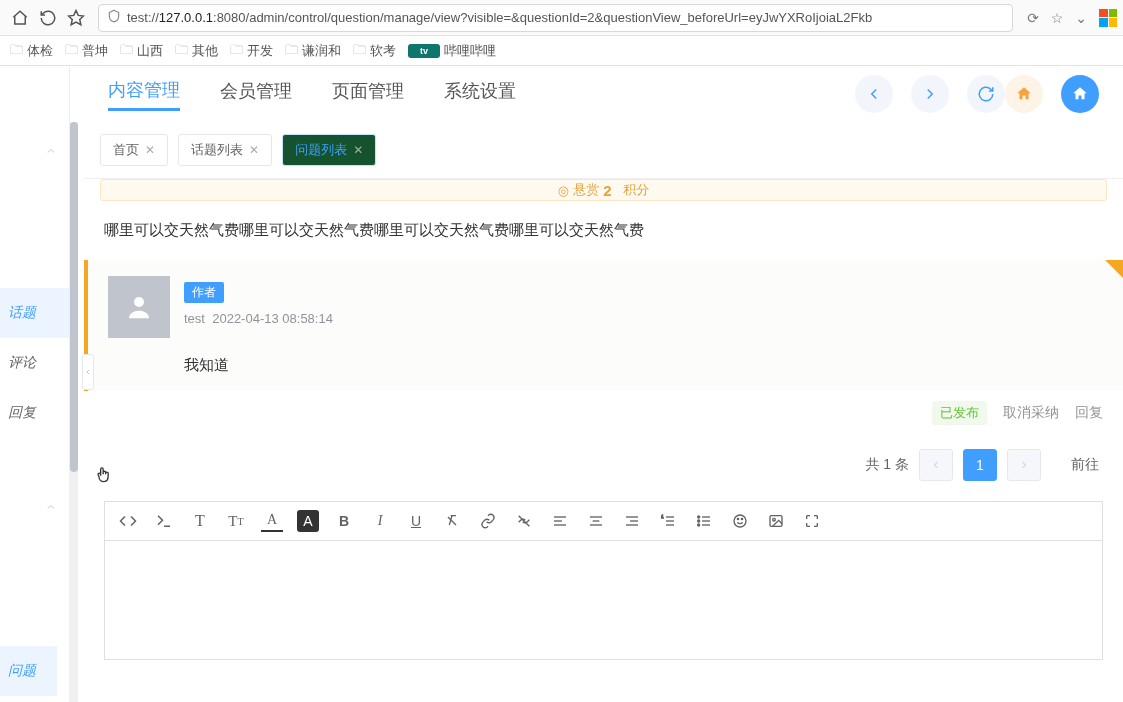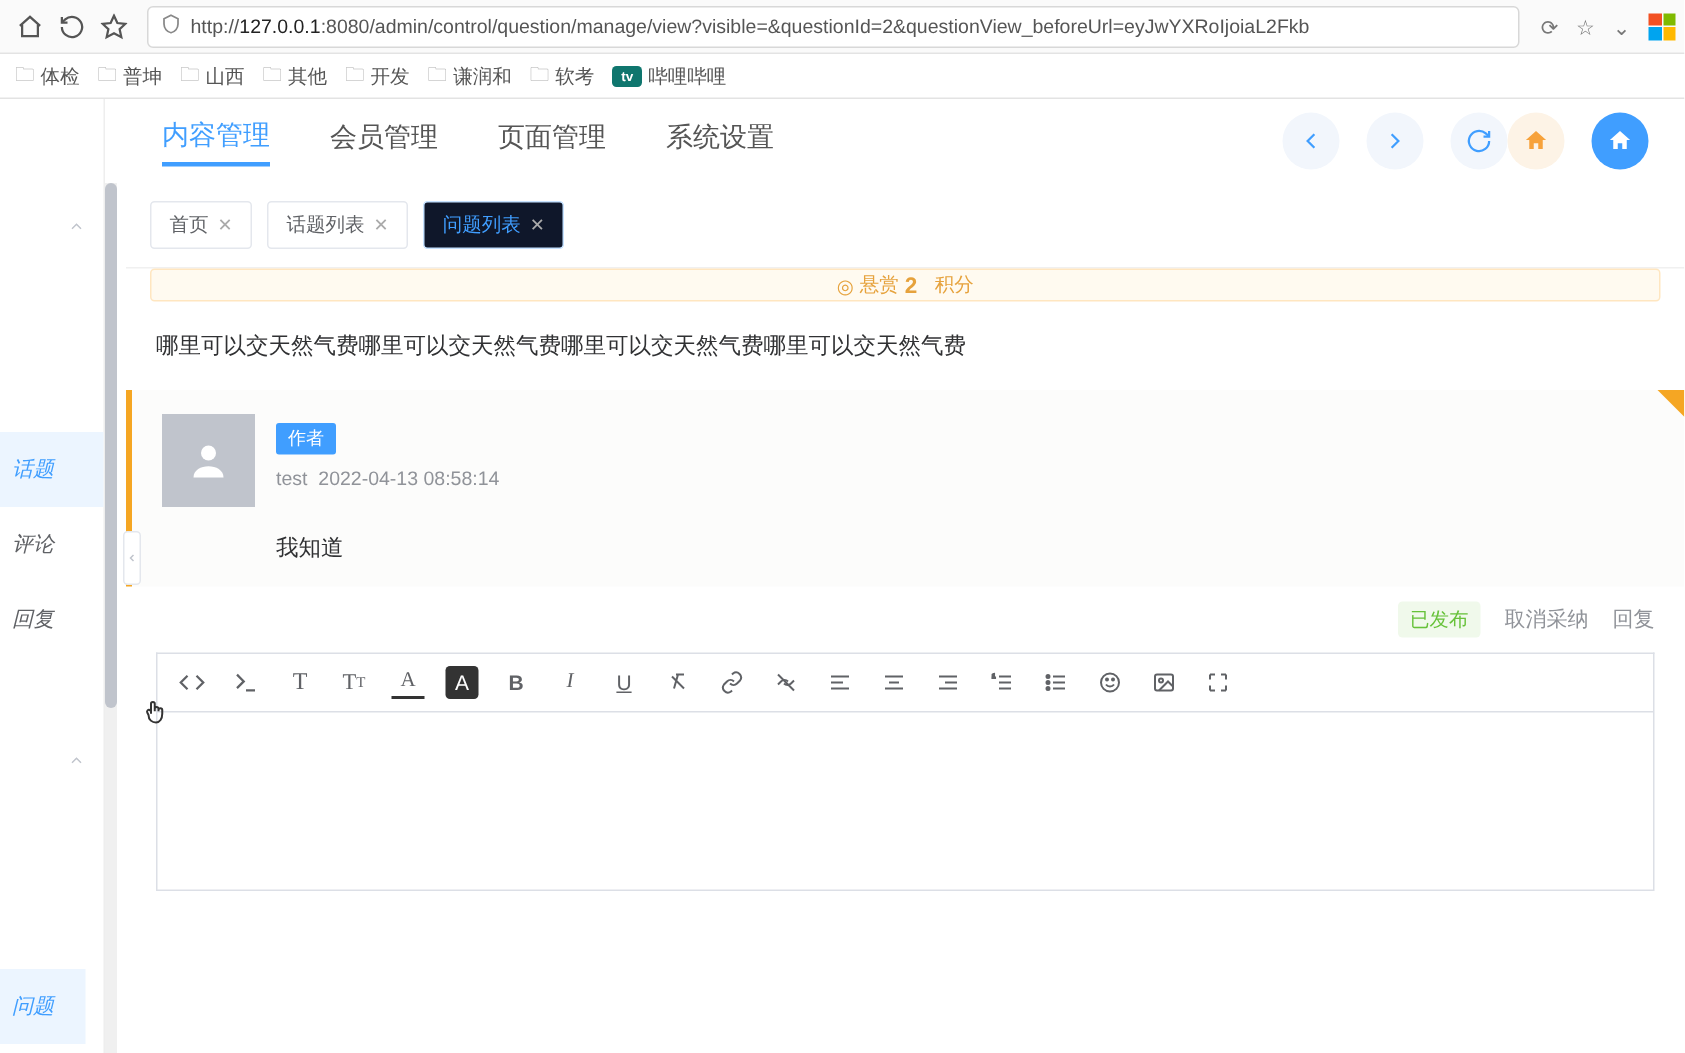--- a/index.html
+++ b/index.html
@@ -11,21 +11,21 @@
 .browser-bar .url-box { flex: 1; margin: 0 8px; height: 28px; background: #fff; border: 1px solid #d8d8d8; border-radius: 4px; display: flex; align-items: center; padding: 0 8px; font-size: 13px; color: #555; overflow: hidden; white-space: nowrap; }
 .browser-bar .url-box .shield { margin-right: 6px; color: #888; }
 .browser-bar .url-box .host { color: #222; font-weight: 500; }
 .browser-bar .trail-icon { width: 24px; display: flex; align-items: center; justify-content: center; color: #777; }
 .ms-squares { width: 18px; height: 18px; display: grid; grid-template-columns: 1fr 1fr; grid-template-rows: 1fr 1fr; gap: 1px; margin-left: 6px; }
 .ms-squares div:nth-child(1){background:#f25022}.ms-squares div:nth-child(2){background:#7fba00}.ms-squares div:nth-child(3){background:#00a4ef}.ms-squares div:nth-child(4){background:#ffb900}
 
 .bookmark-bar { height: 30px; display: flex; align-items: center; gap: 12px; padding: 0 10px; border-bottom: 1px solid #e3e3e3; background: #fff; font-size: 13px; color: #555; }
 .bookmark-bar .bk { display: flex; align-items: center; gap: 4px; cursor: pointer; }
 .bookmark-bar .folder-icon { color: #b0b0b0; }
-.bili-icon { width: 20px; height: 14px; background: #0f766e; border-radius: 3px; display: flex; align-items: center; justify-content: center; color: #fff; font-size: 9px; font-weight: bold; }
+.bili-icon { width: 32px; height: 14px; background: #0f766e; border-radius: 3px; display: flex; align-items: center; justify-content: center; color: #fff; font-size: 9px; font-weight: bold; }
 
 .workspace { display: flex; height: calc(100% - 66px); }
 
 .side-rail { width: 70px; border-right: 1px solid #eee; background: #fff; position: relative; }
 .side-rail .collapse-ico { position: absolute; right: 12px; top: 78px; color: #c0c4cc; cursor: pointer; }
 .side-rail .collapse-ico2 { position: absolute; right: 12px; top: 434px; color: #c0c4cc; cursor: pointer; }
 .side-rail .items { position: absolute; top: 222px; left: 0; right: 0; }
 .side-rail .item { height: 50px; display: flex; align-items: center; padding-left: 8px; color: #606266; cursor: pointer; font-size: 14px; font-style: italic; }
 .side-rail .item.active { background: #ecf5ff; color: #409eff; }
 .side-rail .low-items { position: absolute; top: 580px; left: 0; right: 12px; }
@@ -38,21 +38,21 @@
 .top-tabs { height: 56px; display: flex; align-items: center; padding: 0 24px; background: #fff; text-align: right; }
 .top-tabs .tab { margin-right: 40px; font-size: 18px; color: #555; cursor: pointer; padding-bottom: 6px; }
 .top-tabs .tab.active { color: #409eff; border-bottom: 3px solid #409eff; }
 .top-tabs .spacer { flex: 1; }
 .top-tabs .round-btn { width: 38px; height: 38px; border-radius: 50%; background: #f2f6fc; display: flex; align-items: center; justify-content: center; margin-left: 18px; color: #409eff; cursor: pointer; }
 .top-tabs .round-btn.orange { color: #f7a23b; background: #fdf3e6; }
 .top-tabs .round-btn.blue { color: #fff; background: #409eff; }
 
 .view-tabs { padding: 12px 16px; border-bottom: 1px solid #f0f0f0; display: flex; gap: 10px; }
 .vtab { border: 1px solid #e4e7ed; border-radius: 3px; background: #fff; padding: 6px 12px; display: flex; align-items: center; gap: 6px; font-size: 13px; color: #606266; cursor: pointer; }
-.vtab.active { color: #409eff; border-color: #c6e2ff; background: #0f172a; }
+.vtab.active { color: #409eff; border-color: #c6e2ff; background: #14532d; }
 .vtab .close { color: #aaa; cursor: pointer; font-size: 12px; }
 
 .banner-reward { margin: 0 16px 8px 16px; height: 22px; background: #fffaf0; border: 1px solid #ffe6c0; border-radius: 3px; display: flex; align-items: center; justify-content: center; font-size: 13px; color: #e6a23c; gap: 4px; }
 .banner-reward .num { font-size: 15px; font-weight: bold; }
 
 .question-body { padding: 12px 20px 20px 20px; color: #303133; font-size: 15px; }
 
 .answer-block { border-left: 4px solid #f5a623; background: #fcfcfb; margin: 0 0 0 0; padding: 16px 20px; position: relative; }
 .answer-block .avatar { width: 62px; height: 62px; background: #c0c4cc; display: flex; align-items: center; justify-content: center; color: #fff; }
 .answer-block .row1 { display: flex; gap: 14px; }
@@ -94,21 +94,21 @@
     </div>
   <div class="nav-icon">
       <svg width="18" height="18" viewBox="0 0 24 24" fill="none" stroke="currentColor" stroke-width="2">
         <polygon points="12 2 15 8.5 22 9.3 17 14 18.5 21 12 17.5 5.5 21 7 14 2 9.3 9 8.5 12 2"></polygon>
       </svg>
     </div>
   <div class="url-box">
     <span class="shield"><svg width="14" height="14" viewBox="0 0 24 24" fill="none" stroke="currentColor" stroke-width="2">
           <path d="M12 2l8 4v6c0 5-3.5 9-8 10-4.5-1-8-5-8-10V6l8-4z"></path>
         </svg></span>
-    <span>http://</span>
+    <span>test://</span>
       <span class="host">127.0.0.1</span>
       <span>:8080/admin/control/question/manage/view?visible=&amp;questionId=2&amp;questionView_beforeUrl=eyJwYXRoIjoiaL2Fkb</span>
   </div>
   <div class="trail-icon">⟳</div>
   <div class="trail-icon">☆</div>
   <div class="trail-icon">⌄</div>
   <div class="ms-squares">
       <div></div>
       <div></div>
       <div></div>
@@ -264,20 +264,35 @@
         </div>
         <div class="content">我知道</div>
       </div>
 
       <div class="answer-footer">
         <span class="status-tag">已发布</span>
         <span class="footer-link">取消采纳</span>
         <span class="footer-link">回复</span>
       </div>
 
+      <div class="pagination">
+        <span>共 1 条</span>
+        <div class="pg-btn">
+            <svg width="12" height="12" viewBox="0 0 24 24" fill="none" stroke="currentColor" stroke-width="2">
+              <polyline points="15 18 9 12 15 6"></polyline>
+            </svg>
+          </div>
+        <div class="pg-btn current">1</div>
+        <div class="pg-btn">
+            <svg width="12" height="12" viewBox="0 0 24 24" fill="none" stroke="currentColor" stroke-width="2">
+              <polyline points="9 18 15 12 9 6"></polyline>
+            </svg>
+          </div>
+        <span style="margin-left:20px">前往</span>
+      </div>
 
       <div class="editor-toolbar">
         <div class="tbtn">
             <svg width="18" height="18" viewBox="0 0 24 24" fill="none" stroke="currentColor" stroke-width="2">
               <polyline points="16 18 22 12 16 6"></polyline>
               <polyline points="8 6 2 12 8 18"></polyline>
             </svg>
           </div>
         <div class="tbtn">
             <svg width="18" height="18" viewBox="0 0 24 24" fill="none" stroke="currentColor" stroke-width="2">

